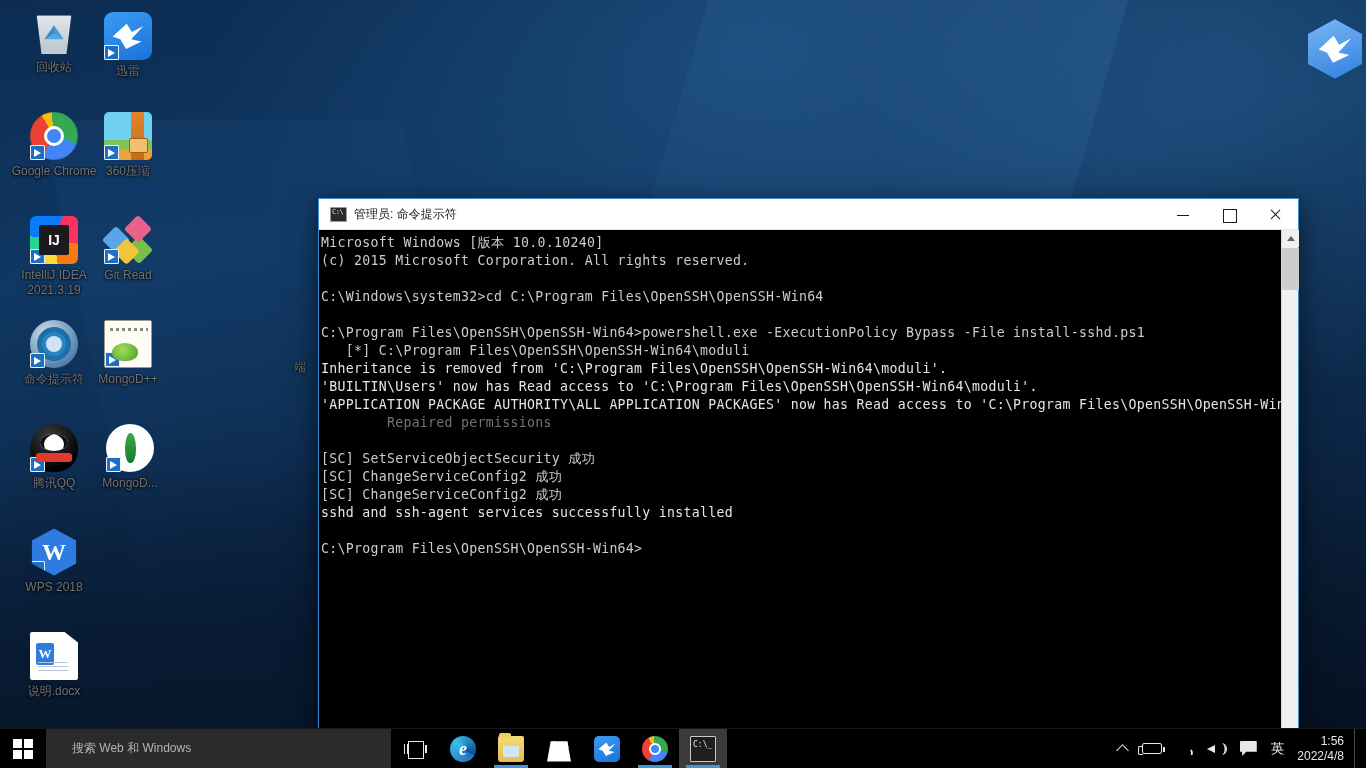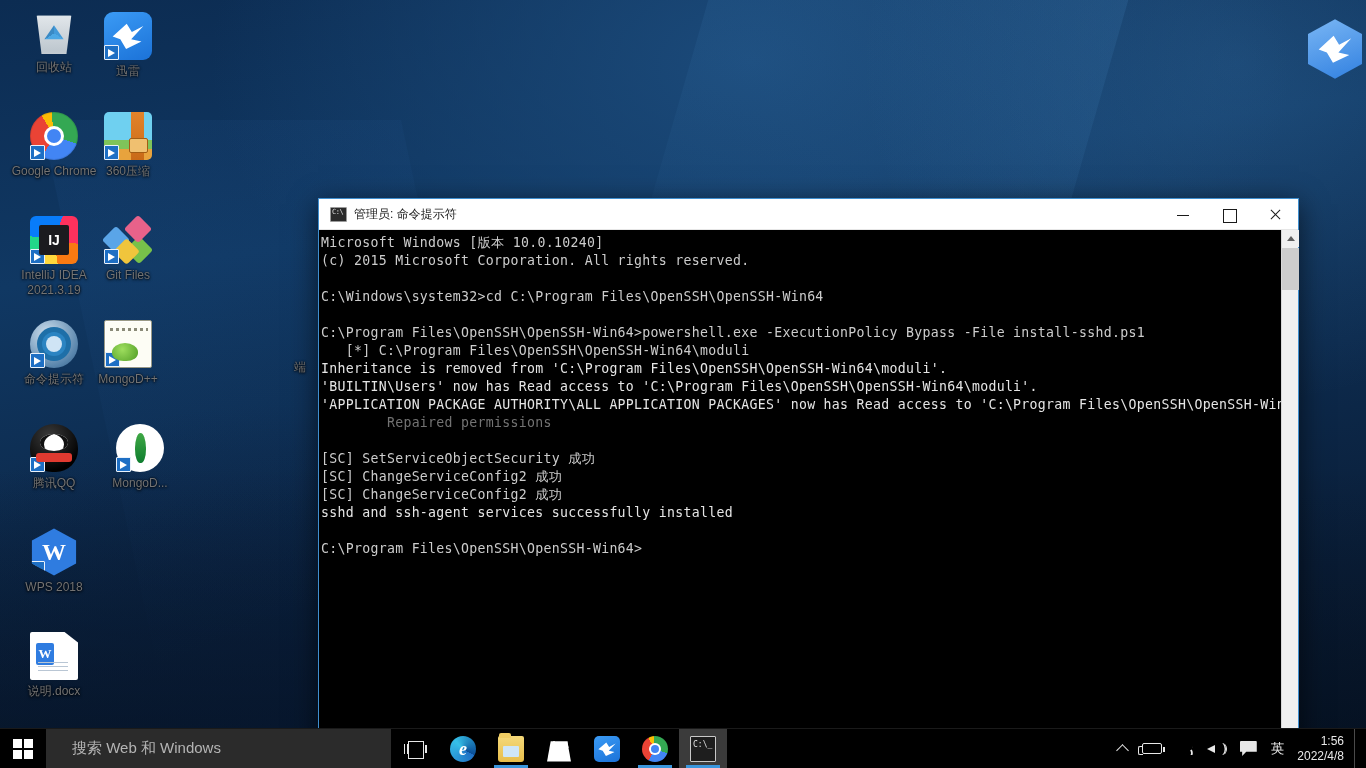--- a/index.html
+++ b/index.html
@@ -249,21 +249,21 @@
   #start-button { width:46px; display:flex; align-items:center; justify-content:center; cursor:default; }
   .win-logo { width:20px; height:20px; position:relative; }
   .win-logo span { position:absolute; width:9px; height:9px; background:#fff; }
   .win-logo span:nth-child(1){ left:0; top:0; }
   .win-logo span:nth-child(2){ left:11px; top:0; }
   .win-logo span:nth-child(3){ left:0; top:11px; }
   .win-logo span:nth-child(4){ left:11px; top:11px; }
 
   #search-box {
     width:345px; background:#2b2b2b; display:flex; align-items:center;
-    padding-left:26px; color:#b4b4b4; font-size:15px; cursor:text;
+    padding-left:26px; color:#b4b4b4; font-size:12px; cursor:text;
   }
   #taskview-button { width:48px; display:flex; align-items:center; justify-content:center; cursor:default; }
   .tv-glyph { width:22px; height:16px; position:relative; }
   .tv-glyph::before { content:""; position:absolute; left:4px; top:0;
     width:14px; height:16px; border:1px solid #e8e8e8; }
   .tv-glyph::after { content:""; position:absolute; left:0; top:3px;
     width:2px; height:10px; border-left:1px solid #e8e8e8; border-right:1px solid #e8e8e8;
     box-shadow:20px 0 0 -1px #e8e8e8; }
 
   #taskbar-apps { display:flex; align-items:stretch; }
@@ -382,21 +382,21 @@
       </div>
     <span class="label">IntelliJ IDEA 2021.3.19</span>
   </div>
 
   <div class="dicon" style="left:82px;top:216px;">
     <div class="glyph ic-git">
         <i class="g2"></i>
         <i class="g3"></i>
         <span class="shortcut-arrow"></span>
       </div>
-    <span class="label">Git Files</span>
+    <span class="label">Git Read</span>
   </div>
 
   <div class="dicon" style="left:8px;top:320px;">
     <div class="glyph ic-gear">
         <span class="shortcut-arrow"></span>
       </div>
     <span class="label">命令提示符</span>
   </div>
 
   <div class="dicon" style="left:82px;top:320px;">
@@ -406,21 +406,21 @@
     <span class="label">MongoD++</span>
   </div>
 
   <div class="dicon" style="left:8px;top:424px;">
     <div class="glyph ic-qq">
         <span class="shortcut-arrow"></span>
       </div>
     <span class="label">腾讯QQ</span>
   </div>
 
-  <div class="dicon" style="left:94px;top:424px;">
+  <div class="dicon" style="left:84px;top:424px;">
     <div class="glyph ic-mongo">
         <span class="shortcut-arrow"></span>
       </div>
     <span class="label">MongoD...</span>
   </div>
 
   <div class="dicon" style="left:8px;top:528px;">
     <div class="glyph ic-wps">
         <span class="shortcut-arrow"></span>
       </div>

